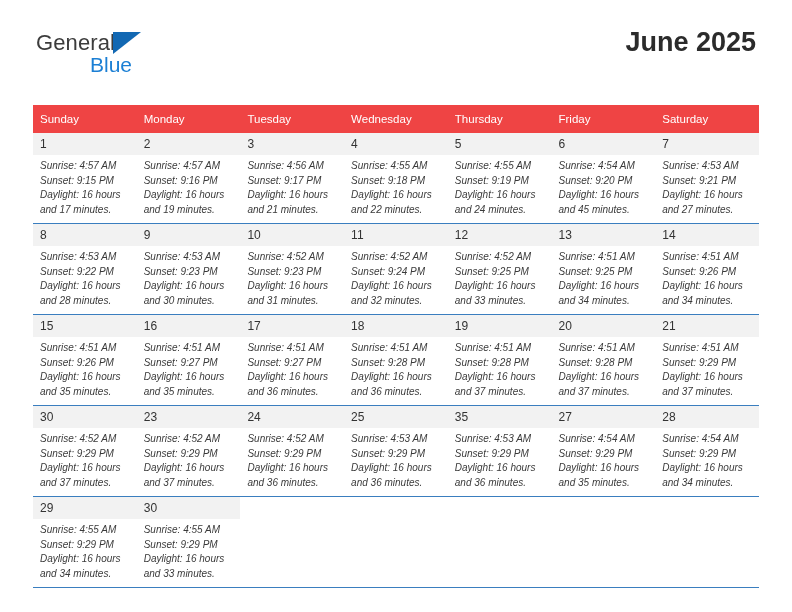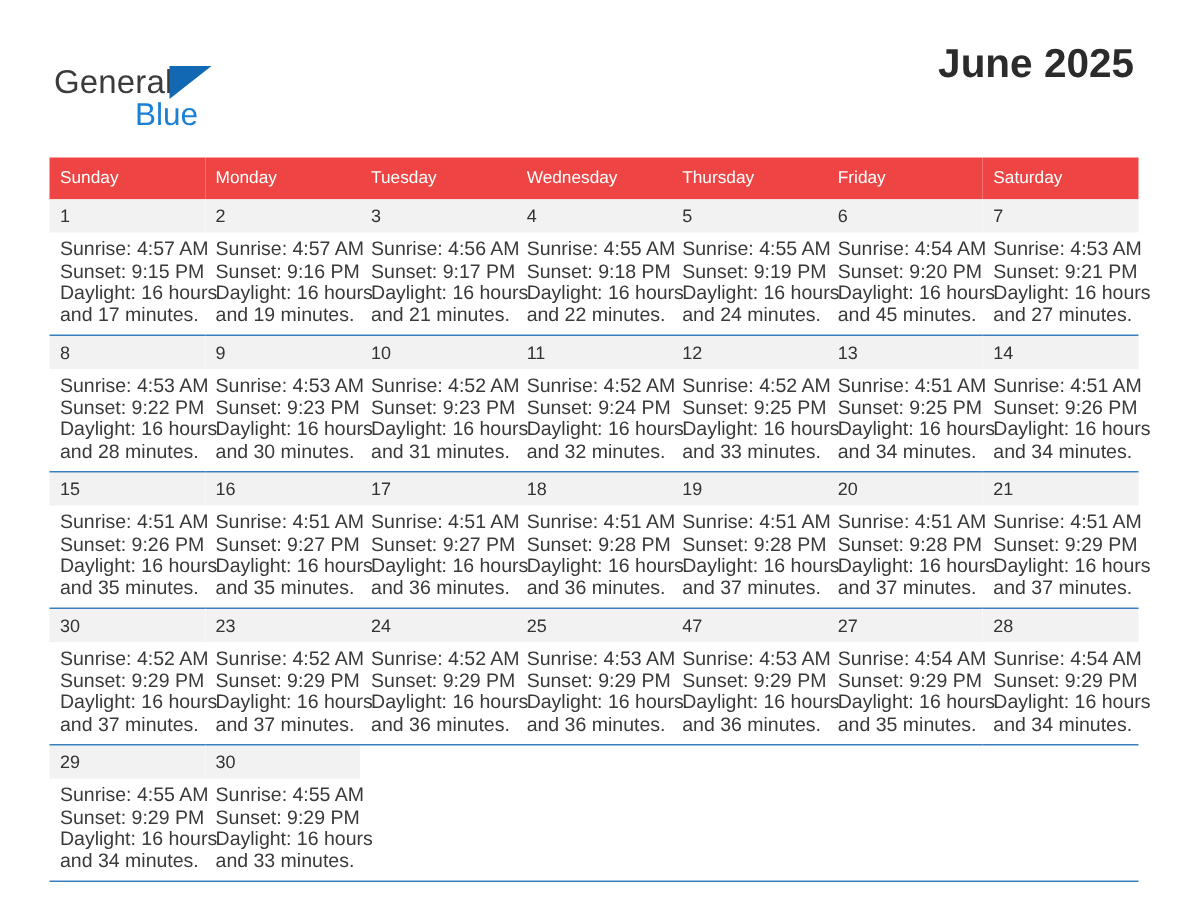--- a/index.html
+++ b/index.html
@@ -17,21 +17,21 @@
   }
 
   
   .page-header {
     position: relative;
     height: 76px;
   }
   .brand {
     position: absolute;
     left: 36px;
-    top: 44px;
+    top: 32px;
     width: 180px;
     height: 48px;
   }
   .brand-general {
     font-size: 22px;
     color: #3c3c3c;
     letter-spacing: 0.1px;
     line-height: 22px;
     font-family: "Liberation Sans", sans-serif;
   }
@@ -110,23 +110,24 @@
     line-height: 18px;
     padding: 2px 0 2px 7px;
     font-size: 12px;
     color: #333333;
   }
   .cell-empty .daynum-band {
     background: #ffffff;
   }
   .day-details {
     padding: 4px 6px 0 7px;
-    font-size: 13px;
+    font-size: 10px;
     line-height: 14.5px;
     color: #3a3a3a;
+    font-style: italic;
   }
   .day-details div {
     white-space: nowrap;
   }
   .calendar tr.week-row:first-of-type td {
     border-top: none;
   }
   .cal-bottom-rule {
     position: absolute;
     left: 33px;
@@ -390,21 +391,21 @@
         <td class="day-cell">
           <div class="daynum-band">25</div>
           <div class="day-details">
             <div>Sunrise: 4:53 AM</div>
             <div>Sunset: 9:29 PM</div>
             <div>Daylight: 16 hours</div>
             <div>and 36 minutes.</div>
           </div>
         </td>
         <td class="day-cell">
-          <div class="daynum-band">47</div>
+          <div class="daynum-band">35</div>
           <div class="day-details">
             <div>Sunrise: 4:53 AM</div>
             <div>Sunset: 9:29 PM</div>
             <div>Daylight: 16 hours</div>
             <div>and 36 minutes.</div>
           </div>
         </td>
         <td class="day-cell">
           <div class="daynum-band">27</div>
           <div class="day-details">

